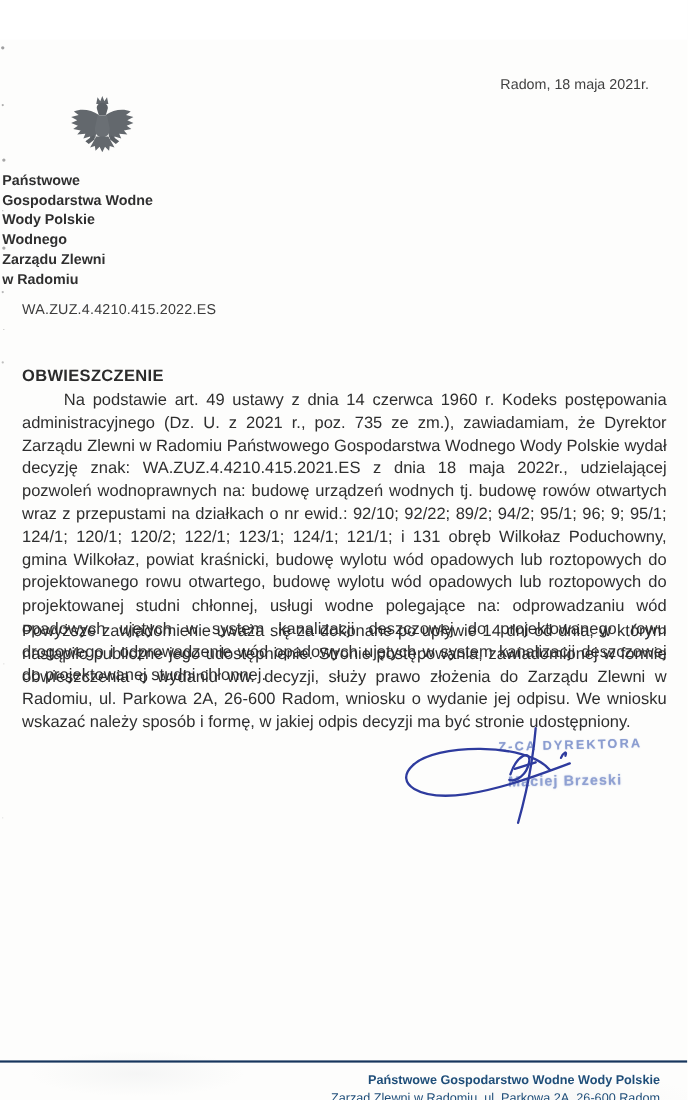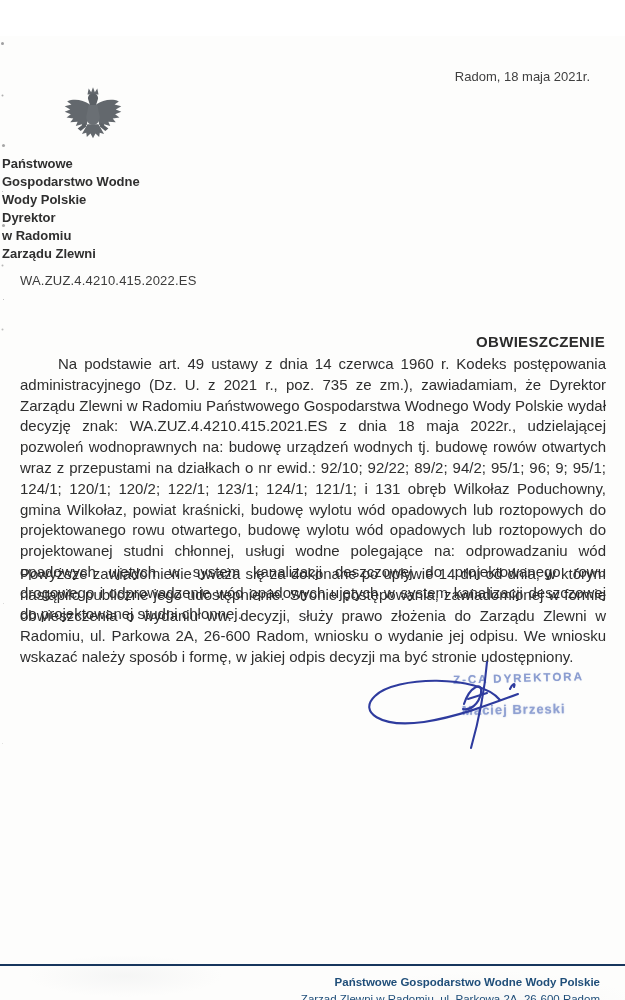--- a/index.html
+++ b/index.html
@@ -41,21 +41,21 @@
   .letterhead{
     position:absolute;left:2px;top:119px;width:182px;
     text-align:left;font-weight:bold;font-size:13px;line-height:18px;color:#2f2f2f;
   }
   .refnum{
     position:absolute;left:20px;top:237px;
     font-size:13px;color:#3c3c3c;letter-spacing:.2px;text-align:center;
   }
   .title{
     position:absolute;left:20px;top:297px;width:585px;margin:0;
-    text-align:right;font-size:15px;font-weight:bold;color:#2c2c2c;letter-spacing:.3px;
+    text-align:left;font-size:15px;font-weight:bold;color:#2c2c2c;letter-spacing:.3px;
   }
   .para{
     position:absolute;left:20px;width:586px;margin:0;
     font-size:15px;line-height:20.8px;color:#2e2e2e;
     text-align:justify;
   }
   .para1{top:318px;text-indent:38px;}
   .para2{top:528px;}
   
   .sig-block{position:absolute;left:350px;top:622px;width:250px;height:100px;}
@@ -111,25 +111,25 @@
         <path d="M55 30 C66 23 80 20 92 25 l-7 5 11 3 -9 5 9 4 -10 4 7 5 -11 2 5 6 -12 -1 3 7 -10 -3 0 7 -8 -6z"></path>
         <path d="M43 31 h14 l4 19 c0 9-5 13-11 13 s-11-4-11-13z" fill="#6a6f74"></path>
         <path d="M41 62 l-9 16 7-2 1 7 6-6 4 8 4-8 6 6 1-7 7 2 -9-16z"></path>
         <path d="M37 60 l-12 9 5 4 9-7z M63 60 l12 9 -5 4 -9-7z" fill="#5b6065"></path>
       </g>
     </svg>
   </div>
 
   <div class="letterhead">
     <div>Państwowe</div>
-    <div>Gospodarstwo Wodne</div>
+    <div>Gospodarstwa Wodne</div>
     <div>Wody Polskie</div>
-    <div>Dyrektor</div>
+    <div>Wodnego</div>
+    <div>Zarządu Zlewni</div>
     <div>w Radomiu</div>
-    <div>Zarządu Zlewni</div>
   </div>
 
   <div class="refnum">WA.ZUZ.4.4210.415.2022.ES</div>
 
   <h1 class="title">OBWIESZCZENIE</h1>
 
   <p class="para para1">Na podstawie art. 49 ustawy z dnia 14 czerwca 1960 r. Kodeks postępowania administracyjnego (Dz. U. z 2021 r., poz. 735 ze zm.), zawiadamiam, że Dyrektor Zarządu Zlewni w Radomiu Państwowego Gospodarstwa Wodnego Wody Polskie wydał decyzję znak: WA.ZUZ.4.4210.415.2021.ES z dnia 18 maja 2022r., udzielającej pozwoleń wodnoprawnych na: budowę urządzeń wodnych tj. budowę rowów otwartych wraz z przepustami na działkach o nr ewid.: 92/10; 92/22; 89/2; 94/2; 95/1; 96; 9; 95/1; 124/1; 120/1; 120/2; 122/1; 123/1; 124/1; 121/1; i 131 obręb Wilkołaz Poduchowny, gmina Wilkołaz, powiat kraśnicki,  budowę wylotu wód opadowych lub roztopowych do projektowanego rowu otwartego, budowę wylotu wód opadowych lub roztopowych do projektowanej studni chłonnej, usługi wodne polegające na: odprowadzaniu wód opadowych ujętych w system kanalizacji deszczowej do projektowanego rowu drogowego i odprowadzenie wód opadowych ujętych w system kanalizacji deszczowej do projektowanej studni chłonnej.</p>
 
   <p class="para para2">Powyższe zawiadomienie uważa się za dokonane po upływie 14 dni od dnia, w którym nastąpiło publiczne jego udostępnienie. Stronie postępowania, zawiadomionej w formie obwieszczenia o wydaniu ww. decyzji, służy prawo złożenia do Zarządu Zlewni w Radomiu, ul. Parkowa 2A, 26-600 Radom, wniosku o wydanie jej odpisu. We wniosku wskazać należy sposób i formę, w jakiej odpis decyzji ma być stronie udostępniony.</p>
 

